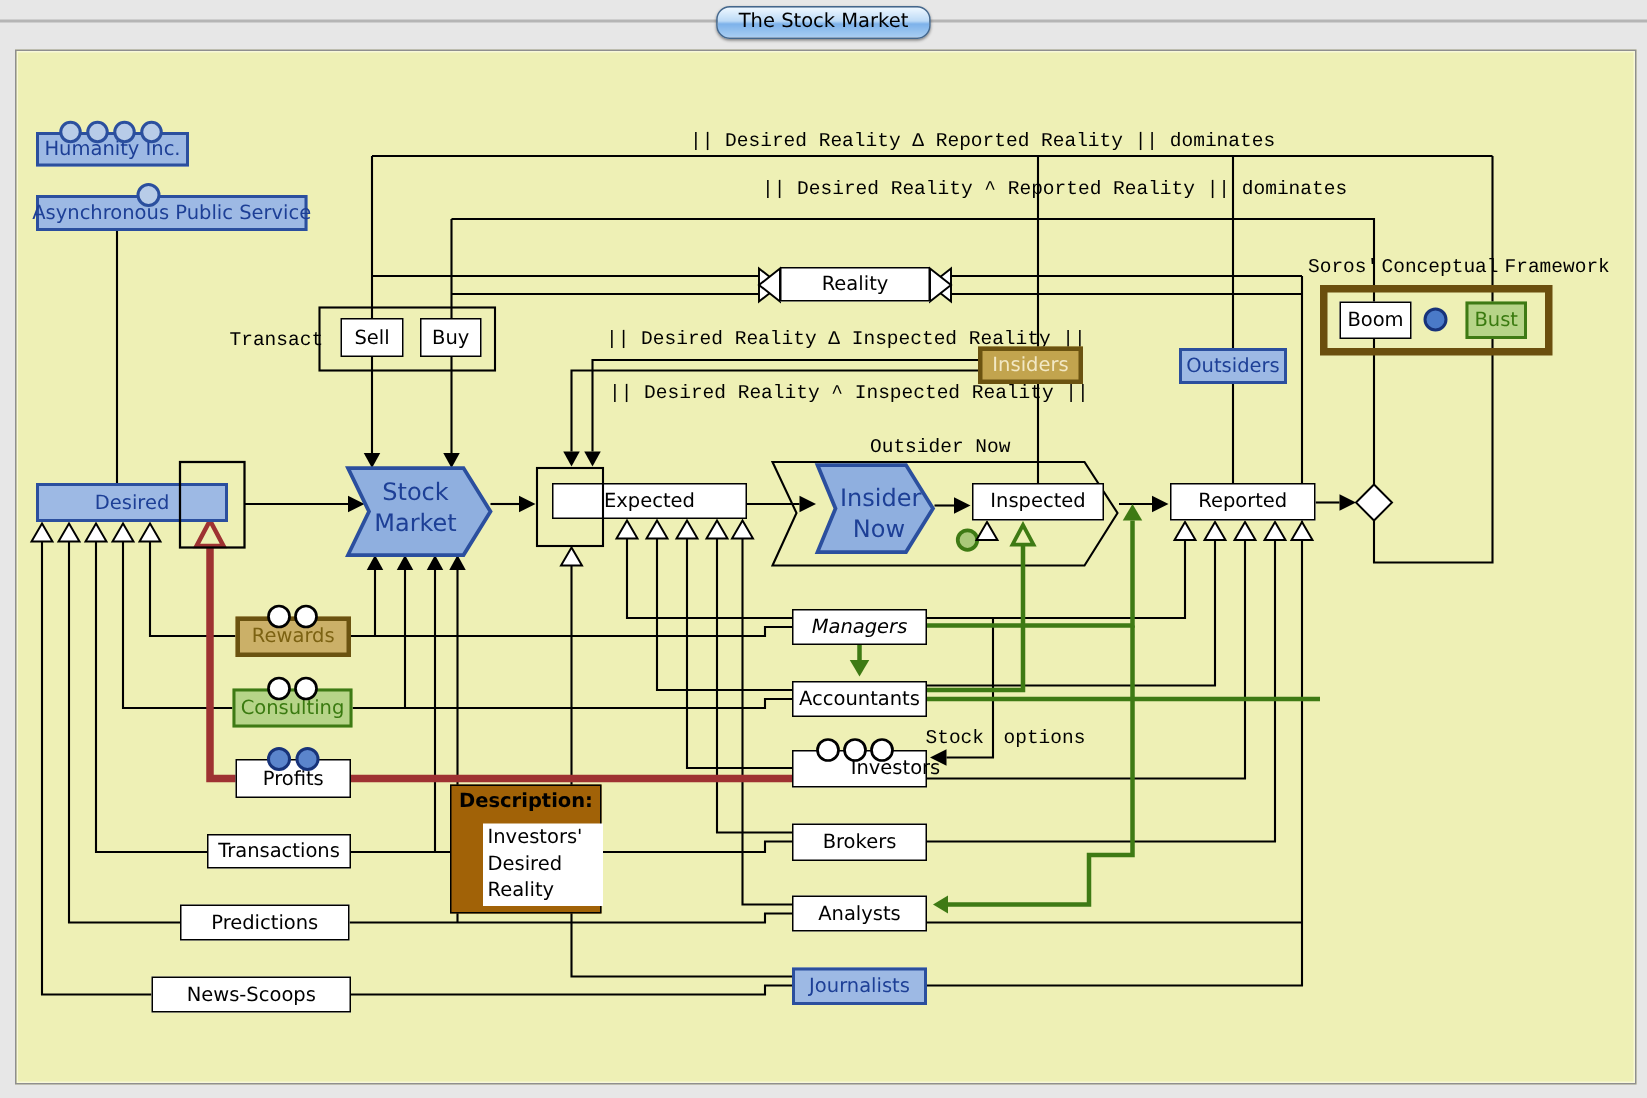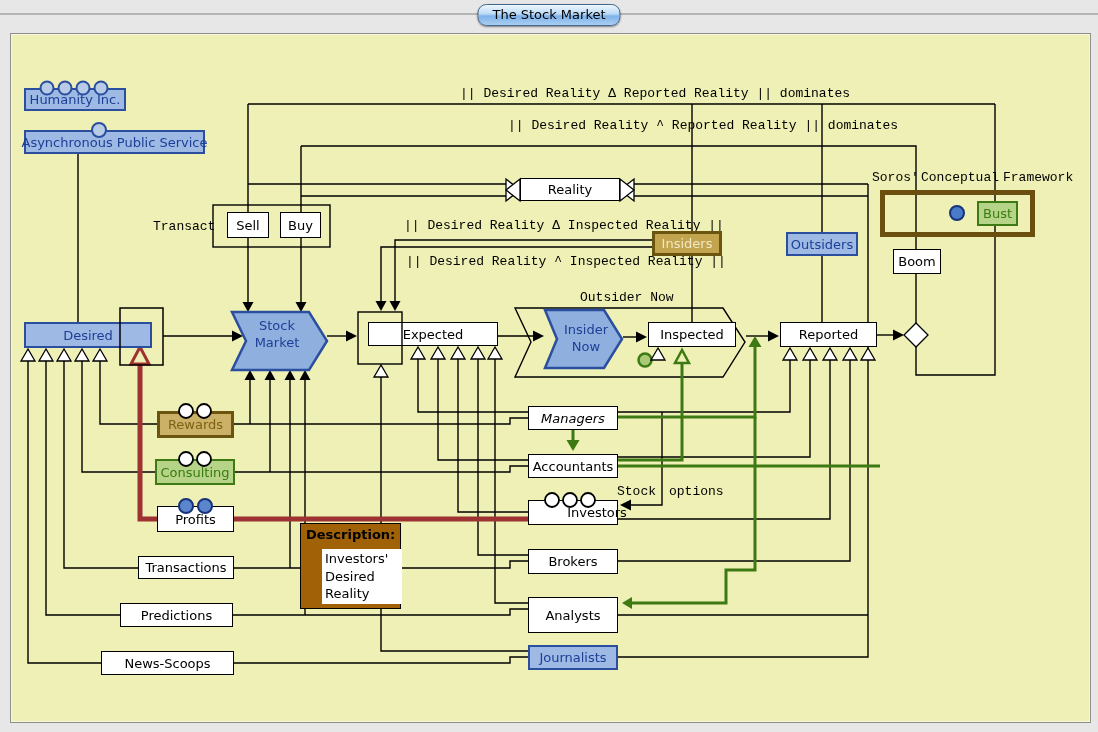--- a/index.html
+++ b/index.html
@@ -14,21 +14,21 @@
   svg.layer{position:absolute;left:0;top:0;z-index:1;}
   svg#overlay{z-index:4;}
   .node{position:absolute;box-sizing:border-box;display:flex;align-items:center;justify-content:center;
     font-size:13px;background:#fff;border:1.5px solid #000;color:#000;white-space:nowrap;z-index:2;}
   .blue{background:#9db9e4;border:2.5px solid #2b4f9e;color:#1d3f96;}
   .goldbox{background:#c2a44e;border:3.5px solid #6b5310;color:#f2e8c4;}
   .rewardsbox{background:#cbb068;border:3.5px solid #6b5310;color:#7c6212;}
   .greenbox{background:#b6d488;border:2.5px solid #3e7a14;color:#3a7a10;}
   .frame{background:transparent;border:5px solid #6b4f0e;}
   .lbl{position:absolute;font-size:13px;color:#000;white-space:nowrap;z-index:2;font-family:Liberation Mono, monospace;}
-  .chevtext{position:absolute;z-index:2;font-size:13px;color:#1d3f96;text-align:center;line-height:1.3;white-space:normal;}
+  .chevtext{position:absolute;z-index:2;font-size:16px;color:#1d3f96;text-align:center;line-height:1.3;white-space:normal;}
   #desc-note{position:absolute;left:300px;top:523px;width:101px;height:86px;background:#a16207;
     border:1.5px solid #000;z-index:2;box-sizing:border-box;}
   #desc-title{position:absolute;left:5px;top:3px;font-size:13px;font-weight:bold;color:#000;}
   #desc-body{position:absolute;left:21px;top:25px;width:74px;background:#fff;font-size:13px;
     line-height:1.35;padding:1px 3px;color:#000;white-space:normal;}
 </style>
 </head>
 <body>
 
 <div id="root">
@@ -148,21 +148,21 @@
   <div class="node" style="left:227px;top:212px;width:42px;height:26px;">Sell</div>
   <div class="node" style="left:280px;top:212px;width:41px;height:26px;">Buy</div>
 
   <div class="node goldbox" style="left:652px;top:231px;width:70px;height:25px;">Insiders</div>
   <div class="node blue" style="left:786px;top:232px;width:72px;height:24px;">Outsiders</div>
 
   <div class="lbl" style="left:872px;top:170px;">Soros'</div>
   <div class="lbl" style="left:921px;top:170px;">Conceptual</div>
   <div class="lbl" style="left:1003px;top:170px;">Framework</div>
   <div class="node frame" style="left:880px;top:190px;width:155px;height:47px;"></div>
-  <div class="node" style="left:893px;top:201px;width:48px;height:25px;z-index:3;margin-top:48px;">Boom</div>
+  <div class="node" style="left:893px;top:201px;width:48px;height:25px;z-index:3;">Boom</div>
   <div class="node greenbox" style="left:977px;top:201px;width:41px;height:25px;z-index:3;">Bust</div>
 
   <div class="node blue" style="left:24px;top:322px;width:128px;height:26px;">Desired</div>
   <div class="chevtext" style="left:248px;top:318px;width:58px;">Stock Market</div>
 
   <div class="node" style="left:368px;top:322px;width:130px;height:24px;">Expected</div>
   <div class="lbl" style="left:580px;top:290px;">Outsider Now</div>
   <div class="chevtext" style="left:560px;top:322px;width:52px;">Insider Now</div>
   <div class="node" style="left:648px;top:322px;width:88px;height:25px;">Inspected</div>
   <div class="node" style="left:780px;top:322px;width:97px;height:25px;">Reported</div>
@@ -171,21 +171,21 @@
   <div class="node greenbox" style="left:155px;top:459px;width:80px;height:26px;">Consulting</div>
   <div class="node" style="left:157px;top:506px;width:77px;height:26px;">Profits</div>
   <div class="node" style="left:138px;top:556px;width:96px;height:23px;">Transactions</div>
   <div class="node" style="left:120px;top:603px;width:113px;height:24px;">Predictions</div>
   <div class="node" style="left:101px;top:651px;width:133px;height:24px;">News-Scoops</div>
 
   <div class="node" style="left:528px;top:406px;width:90px;height:24px;font-style:italic;">Managers</div>
   <div class="node" style="left:528px;top:454px;width:90px;height:24px;">Accountants</div>
   <div class="node" style="left:528px;top:500px;width:90px;height:25px;padding-left:48px;">Investors</div>
   <div class="node" style="left:528px;top:549px;width:90px;height:25px;">Brokers</div>
-  <div class="node" style="left:528px;top:597px;width:90px;height:36px;">Analysts</div>
+  <div class="node" style="left:528px;top:597px;width:90px;height:24px;">Analysts</div>
   <div class="node blue" style="left:528px;top:645px;width:90px;height:25px;">Journalists</div>
 
   <div class="lbl" style="left:606px;top:484px;width:50px;text-align:right;">Stock</div>
   <div class="lbl" style="left:669px;top:484px;">options</div>
 
   <div id="desc-note">
     <div id="desc-title">Description:</div>
     <div id="desc-body">Investors' Desired Reality</div>
   </div>
 

